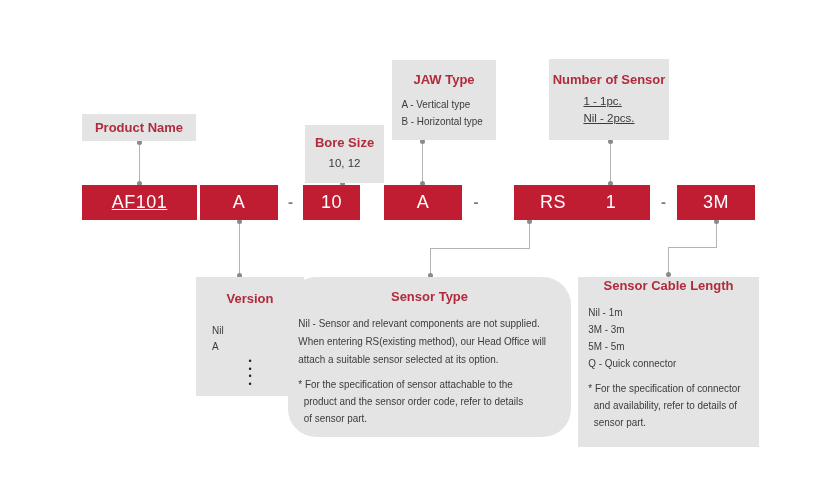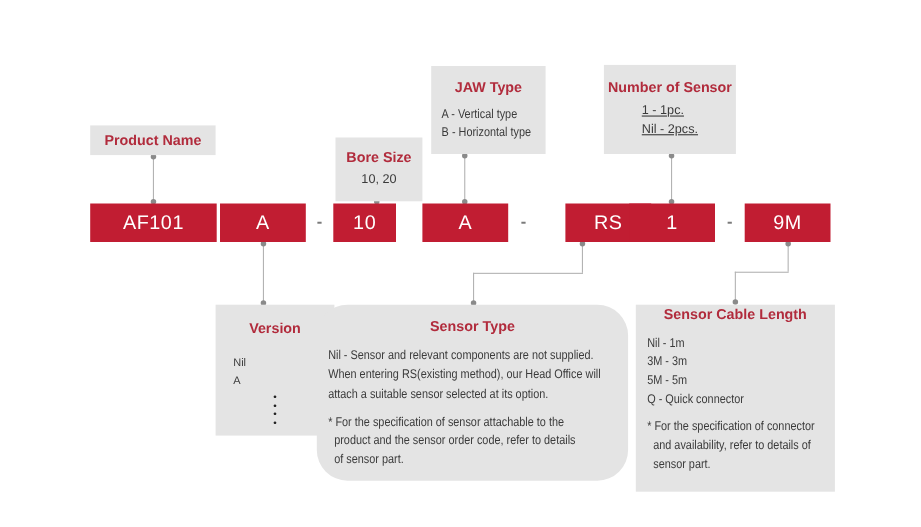--- a/index.html
+++ b/index.html
@@ -9,21 +9,21 @@
     overflow:hidden;
   }
 
   
   .code-box {
     position:absolute; top:185px; height:35px;
     background:#c11d32; color:#ffffff;
     text-align:center; line-height:35px;
     font-size:18px; letter-spacing:0.5px;
   }
-  .seg1 { left:82px;  width:115px; }
+  .seg1 { left:82px;  width:115px;text-decoration:underline; }
   .seg2 { left:200px; width:78px; }
   .seg3 { left:303px; width:57px; }
   .seg4 { left:384px; width:78px; }
   .seg5 { left:514px; width:78px; }
   .seg6 { left:572px; width:78px; }
   .seg7 { left:677px; width:78px; }
 
   .dash {
     position:absolute; top:185px; height:35px; line-height:34px;
     text-align:center; color:#7a7a7a; font-weight:bold; font-size:15px;
@@ -120,29 +120,29 @@
 
   <div class="code-box seg1">AF101</div>
   <div class="code-box seg2">A</div>
   <div class="dash dash1">-</div>
   <div class="code-box seg3">10</div>
   <div class="code-box seg4">A</div>
   <div class="dash dash2">-</div>
   <div class="code-box seg5">RS</div>
   <div class="code-box seg6">1</div>
   <div class="dash dash3">-</div>
-  <div class="code-box seg7">9M</div>
+  <div class="code-box seg7">3M</div>
 
   <div class="callout box-product">
     <div class="title">Product Name</div>
   </div>
 
   <div class="callout box-bore">
     <div class="title">Bore Size</div>
-    <div class="opts">10, 20</div>
+    <div class="opts">10, 12</div>
   </div>
 
   <div class="callout box-jaw">
     <div class="title">JAW Type</div>
     <div class="opts condensed">A - Vertical type
 B - Horizontal type</div>
   </div>
 
   <div class="callout box-numsensor">
     <div class="title">Number of Sensor</div>

